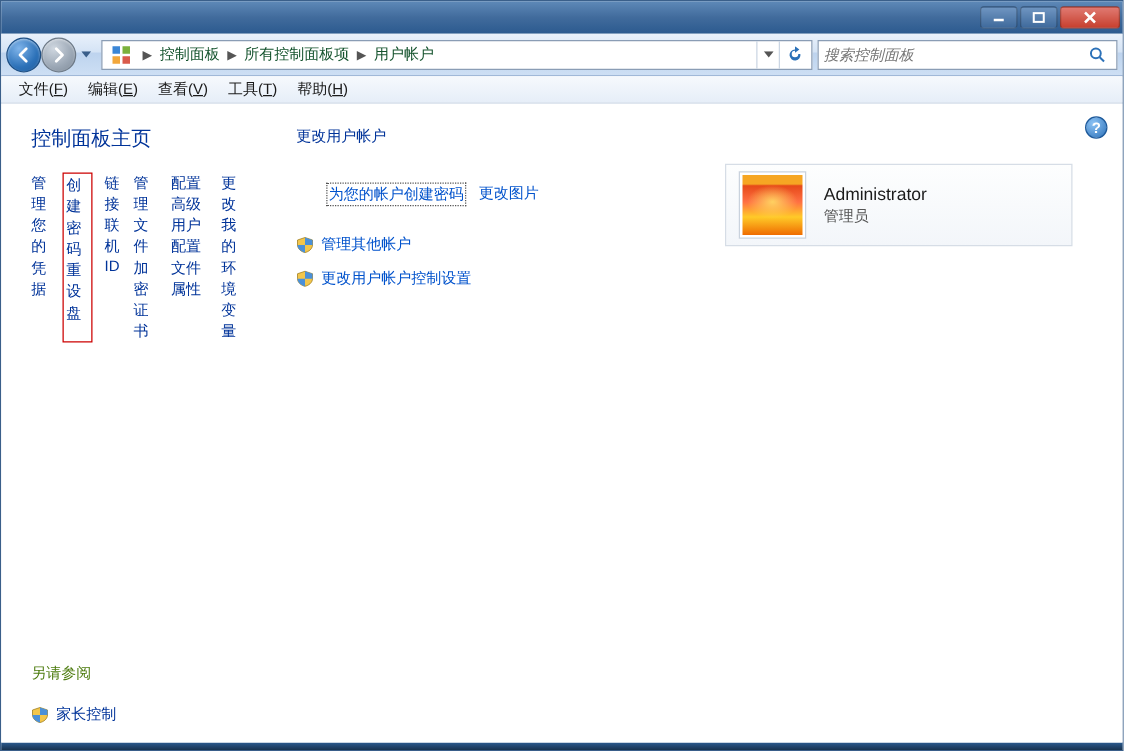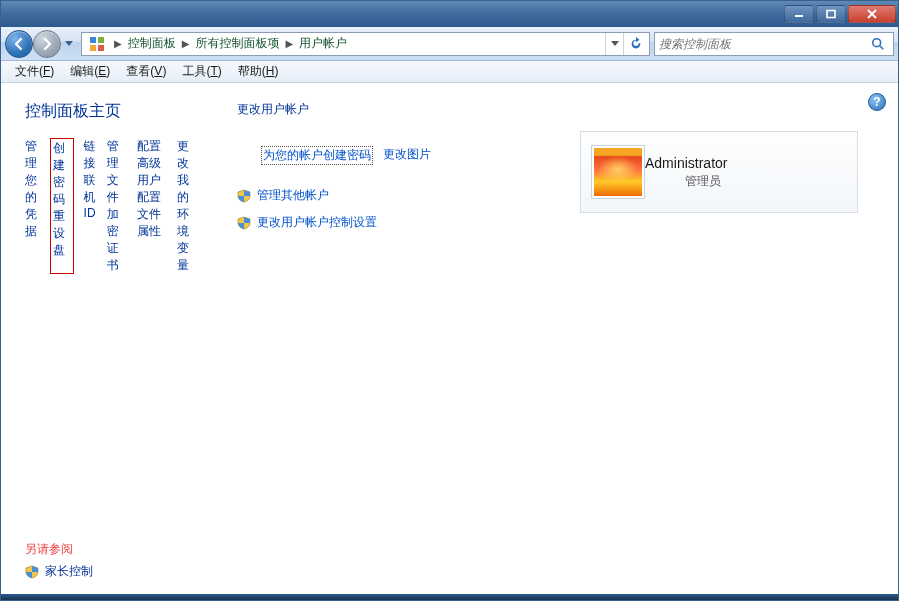--- a/index.html
+++ b/index.html
@@ -38,40 +38,40 @@
 .menu-item u { text-decoration: underline; }
 
 
 .body-area { flex:1; display:flex; background:#fff; position:relative; overflow:hidden; }
 .left-pane { width: 210px; padding: 18px 14px 14px 24px; font-size: 12px; display:flex; flex-direction:column; }
 .left-home { color:#003399; font-size:16px; margin-bottom: 16px; cursor:pointer; }
 .left-links { display:flex; flex-direction:row; gap:10px; }
 .left-link { color:#003399; cursor:pointer; text-decoration:none; }
 .left-link.highlight { border:1px solid #cc0000; padding:1px 2px; display:inline-block; width:max-content; }
 .left-seealso { margin-top:auto; }
-.see-title { color:#ef4444; margin-bottom:5px; }
+.see-title { color:#4d7c0f; margin-bottom:16px; }
 .see-link { display:flex; align-items:center; gap:6px; color:#003399; cursor:pointer; }
 .shield-ico { width:14px; height:14px; }
 
 .right-pane { flex:1; padding: 18px 26px; position:relative; font-size:12px; }
 .help-btn { position:absolute; top:10px; right:12px; width:18px; height:18px; border-radius:50%; background: radial-gradient(circle at 35% 30%, #8dc3f5, #2c71b8); color:#fff; display:flex; align-items:center; justify-content:center; font-size:12px; font-weight:bold; cursor:pointer; border:1px solid #1e5a9b; }
 .page-title { color:#003399; font-size:12px; font-weight:normal; margin-bottom: 28px; }
 .action-list { margin-left: 24px; display:flex; flex-direction:row; gap:10px; margin-bottom: 22px; }
 .action-link { color:#0052cc; cursor:pointer; width:max-content; }
 .action-link.selected { border:1px dotted #555; padding:0 1px; }
 .shield-row { display:flex; align-items:center; gap:6px; margin-bottom:10px; }
 .shield-row .action-link { margin:0; }
 
-.account-card { position:absolute; top:48px; right:40px; width:278px; height:82px; border:1px solid #d6dde6; background:linear-gradient(to bottom,#fdfefe,#f3f6fa); display:flex; align-items:center; padding:10px; }
+.account-card { position:absolute; top:48px; right:40px; width:278px; height:66px; border:1px solid #d6dde6; background:linear-gradient(to bottom,#fdfefe,#f3f6fa); display:flex; align-items:center; padding:10px; gap:14px; }
 .avatar { width:54px; height:54px; border:1px solid #c9d2dd; background:#fff; padding:2px; }
 .avatar-inner { width:100%; height:100%; background: linear-gradient(to bottom, #f6a623 0%, #f6a623 15%, #e64a19 18%, #ff7043 45%, #ffca28 70%, #ef6c00 100%); position:relative; overflow:hidden; }
 .avatar-inner::before { content:""; position:absolute; inset:0; background: radial-gradient(ellipse 60% 40% at 50% 45%, rgba(255,220,100,.9), transparent 70%); }
 .account-info { display:flex; flex-direction:column; gap:2px; }
 .account-name { color:#1a1a1a; font-size:14px; }
-.account-role { color:#555; font-size:12px;margin-left:40px; }
+.account-role { color:#555; font-size:12px; }
 
 
 .window::after { content:""; display:block; height:6px; background: linear-gradient(to bottom,#2b5a8f,#17324e); }
 </style>
 </head>
 <body>
 
 <div class="window">
 
   <div class="titlebar">

